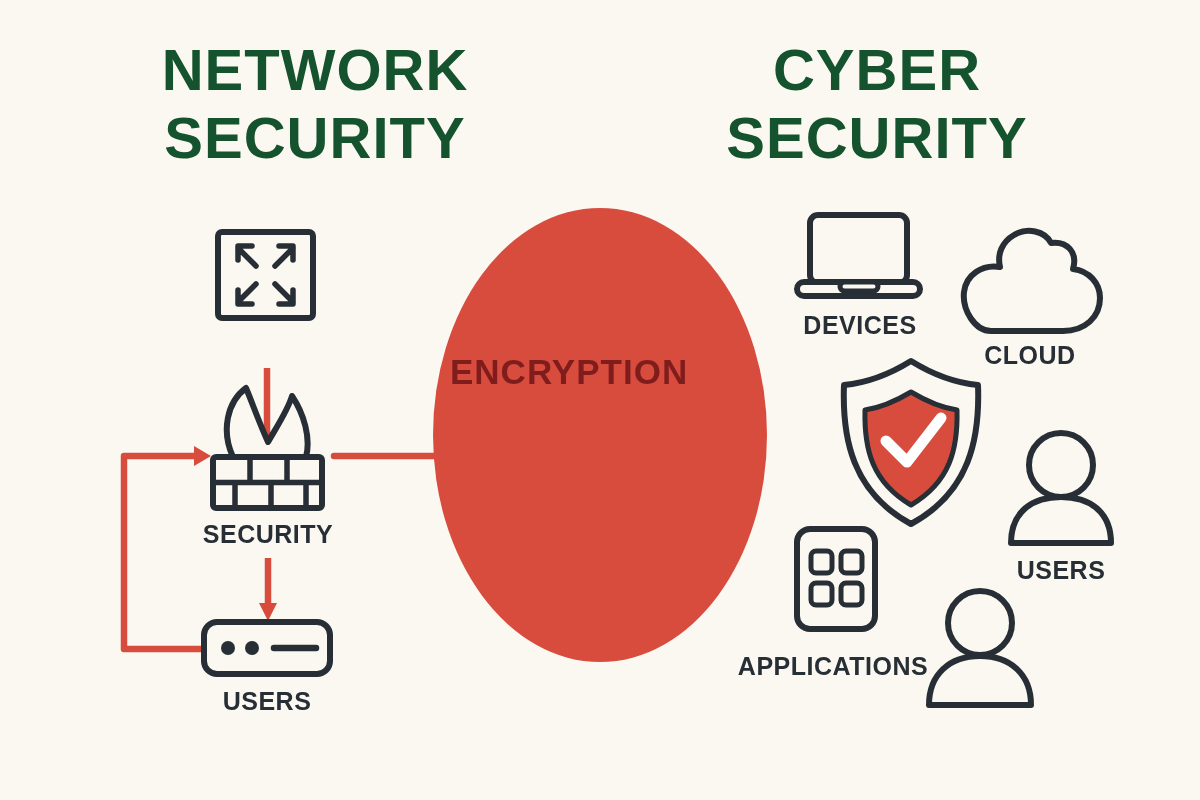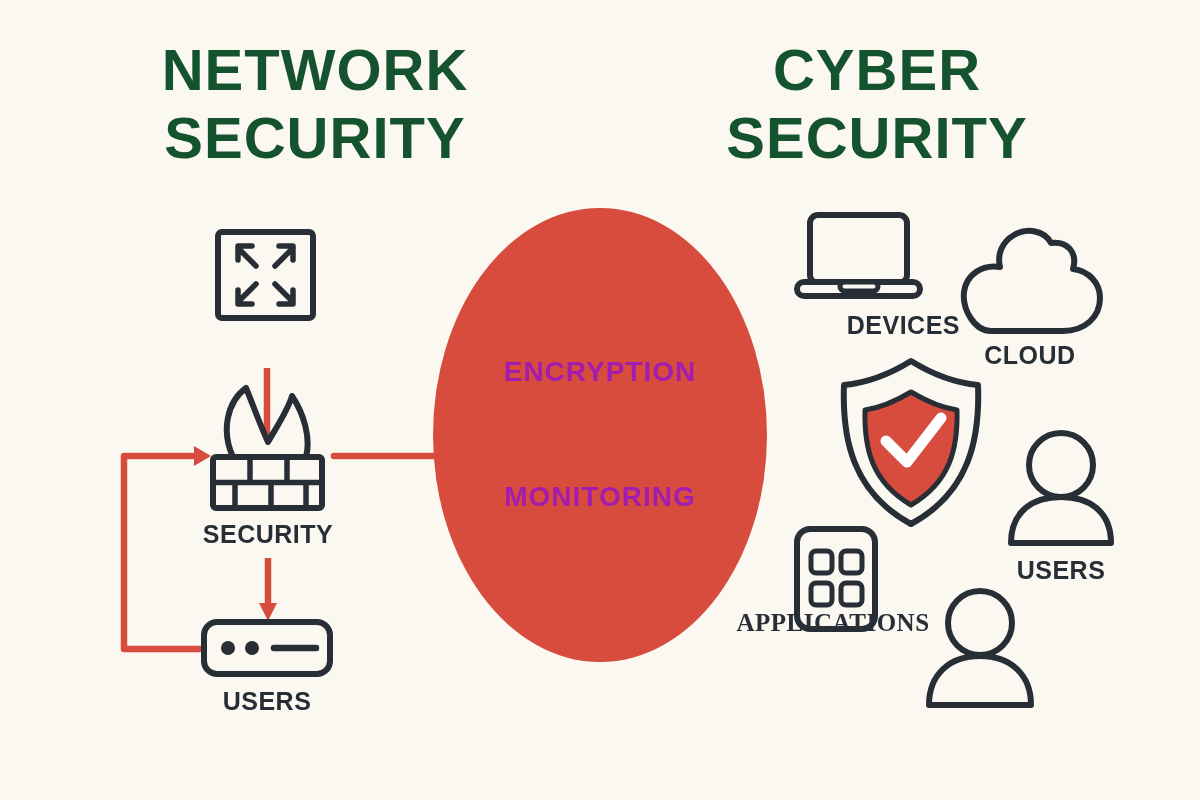--- a/index.html
+++ b/index.html
@@ -17,23 +17,23 @@
     position:absolute;z-index:3;text-align:center;
     font-weight:bold;font-size:58px;line-height:68px;letter-spacing:1px;
     color:#14532d;
   }
   .label{
     position:absolute;z-index:3;text-align:center;
     font-weight:bold;font-size:25px;line-height:30px;letter-spacing:.5px;
     color:#272e35;
   }
   .ellipse-label{
-    position:absolute;z-index:3;text-align:center;
-    font-weight:bold;font-size:28px;line-height:40px;letter-spacing:1px;
-    color:#a21caf;
+    position:absolute;z-index:3;
+    font-weight:bold;font-size:35px;line-height:40px;letter-spacing:1px;
+    color:#7f1d1d;
   }
 </style>
 </head>
 <body>
 
 <div class="canvas">
 
   <svg class="scene" width="1200" height="800" viewBox="0 0 1200 800">
 
     <g stroke="#d84c3e" stroke-width="6.5" fill="none" stroke-linejoin="round">
@@ -147,20 +147,19 @@
   </div>
   <div class="title" style="left:627px;top:36px;width:500px;">
     <div>CYBER</div>
     <div>SECURITY</div>
   </div>
 
   <div class="label" style="left:168px;top:519px;width:200px;">SECURITY</div>
   <div class="label" style="left:167px;top:686px;width:200px;">USERS</div>
 
   <div class="ellipse-label" style="left:450px;top:352px;width:300px;">ENCRYPTION</div>
-  <div class="ellipse-label" style="left:450px;top:477px;width:300px;">MONITORING</div>
 
-  <div class="label" style="left:760px;top:310px;width:200px;text-align:right;">DEVICES</div>
+  <div class="label" style="left:760px;top:310px;width:200px;">DEVICES</div>
   <div class="label" style="left:961px;top:555px;width:200px;">USERS</div>
   <div class="label" style="left:930px;top:340px;width:200px;">CLOUD</div>
-  <div class="label" style="left:713px;top:608px;width:240px;font-family:Liberation Serif, serif;">APPLICATIONS</div>
+  <div class="label" style="left:713px;top:651px;width:240px;">APPLICATIONS</div>
 
 </div>
 
 </body></html>

